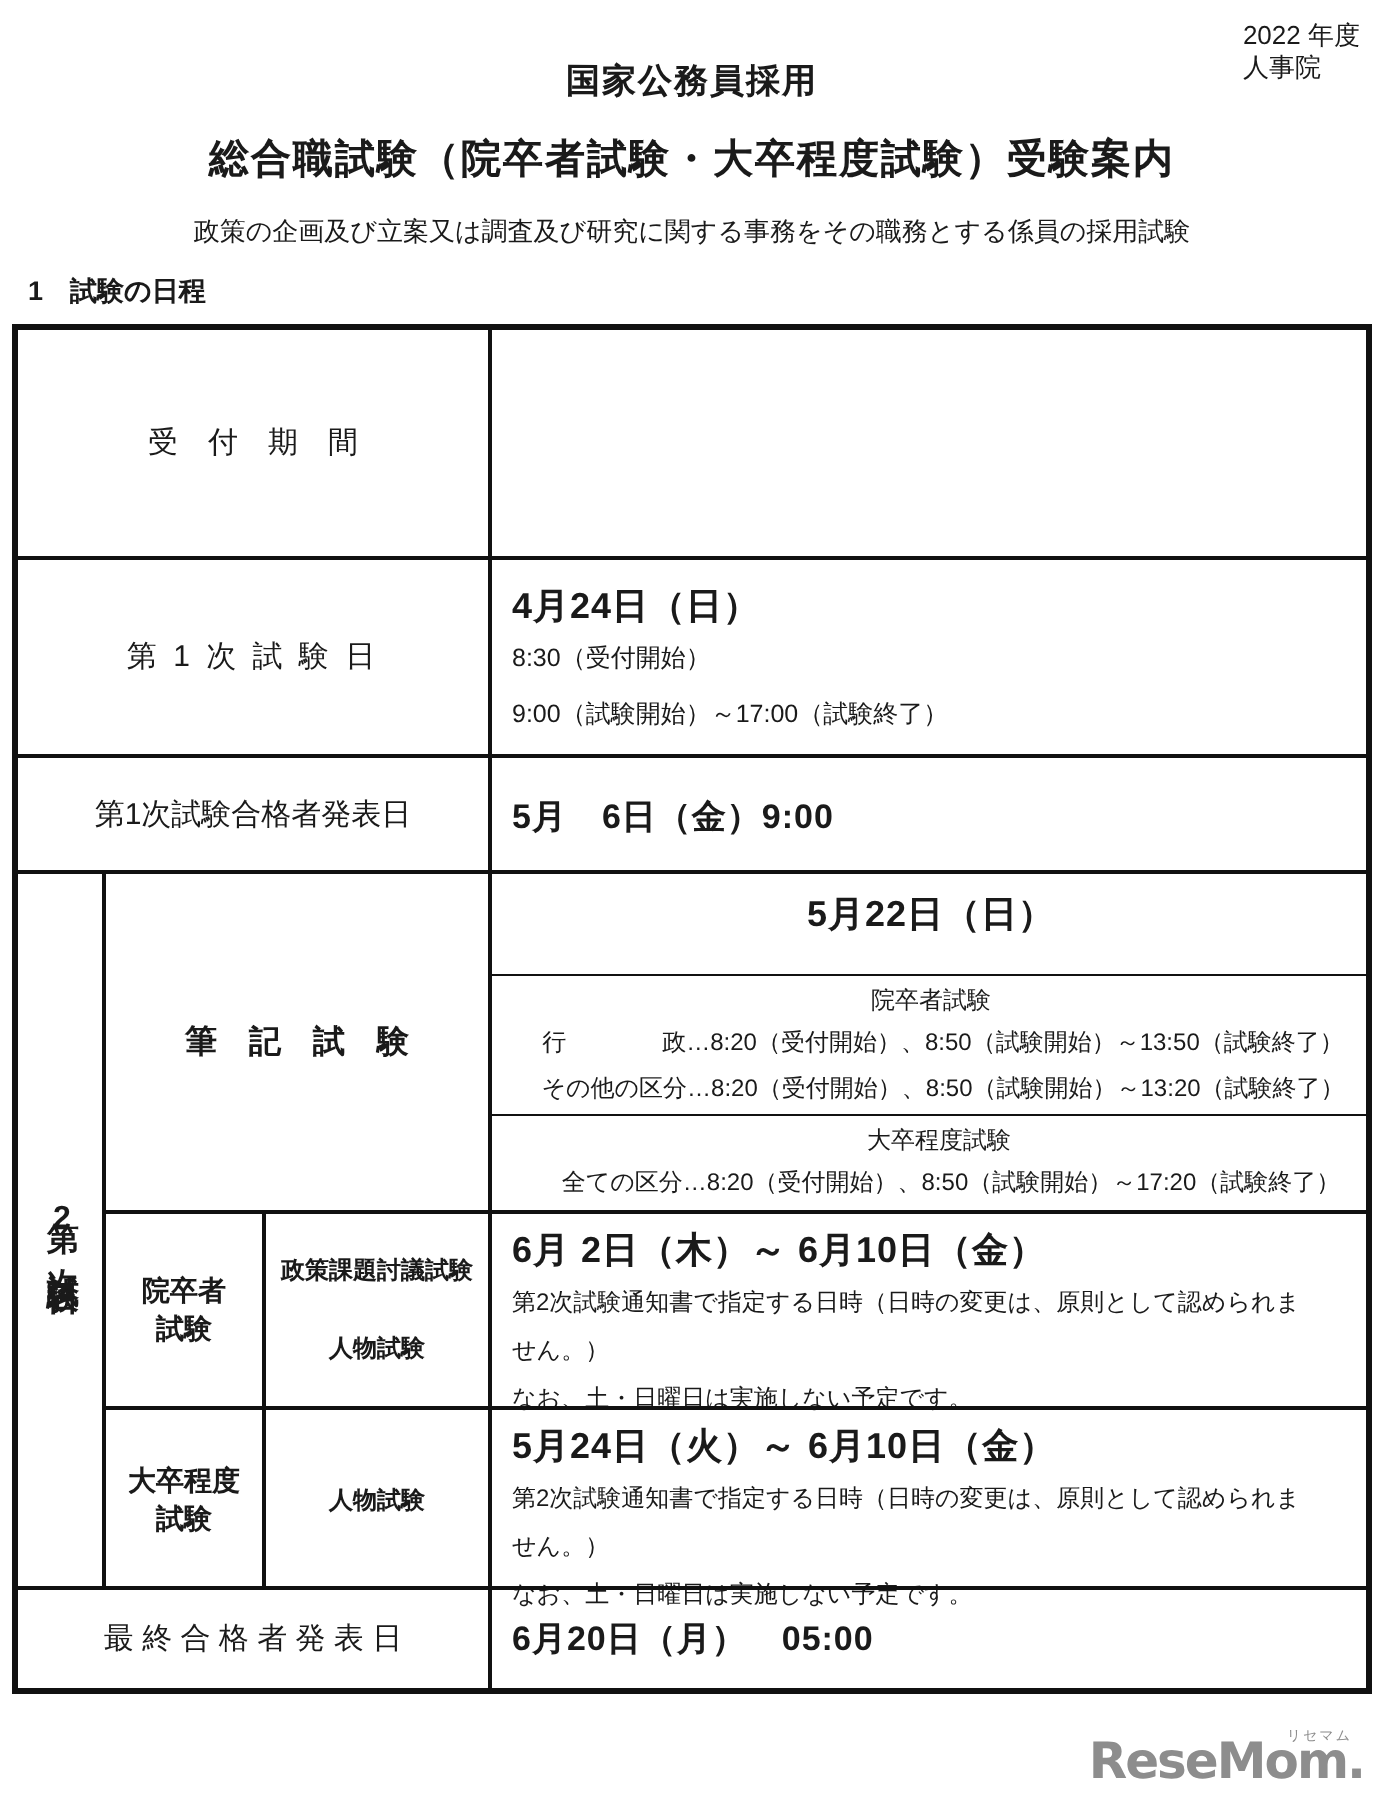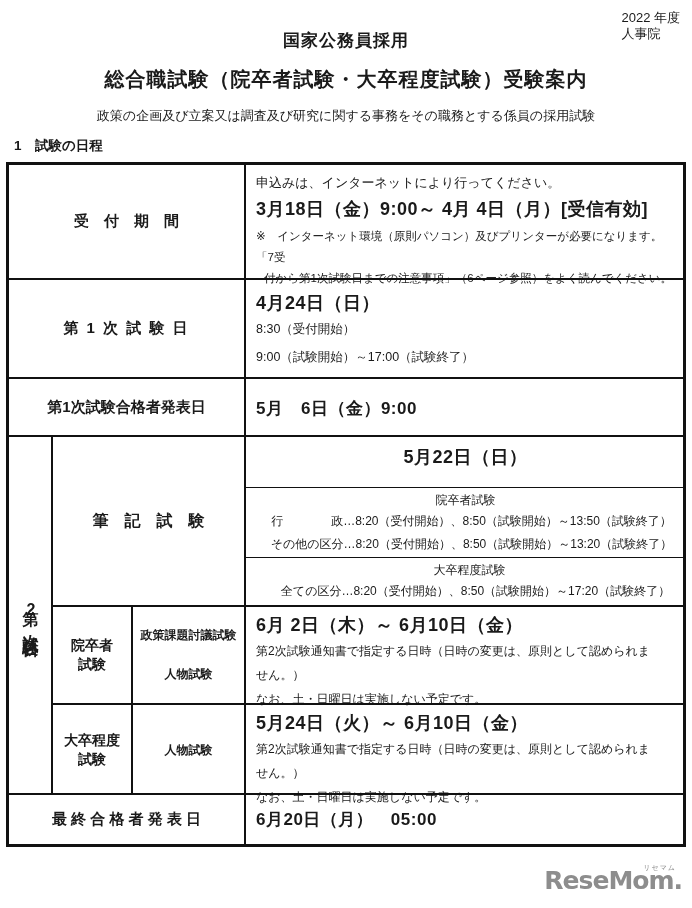--- a/index.html
+++ b/index.html
@@ -11,21 +11,21 @@
   }
   .corner { position:absolute; top:10px; right:12px; text-align:left; font-size:13px; line-height:16px; }
   .doc-title { position:absolute; top:29px; left:0; width:100%; text-align:center; font-size:17px; font-weight:bold; letter-spacing:1px; }
   .doc-subtitle { position:absolute; top:66px; left:0; width:100%; text-align:center; font-size:20px; font-weight:bold; letter-spacing:1px; }
   .doc-desc { position:absolute; top:107px; left:0; width:100%; text-align:center; font-size:13px; }
   .section-head { position:absolute; top:137px; left:14px; font-size:13.5px; font-weight:bold; }
 
   .tbl { position:absolute; left:6px; top:162px; width:680px; height:685px; border:3px solid #111; display:flex; flex-direction:column; background:#fff; }
   .row { display:flex; flex-direction:row; width:100%; }
   .row + .row { border-top:2px solid #111; }
-  .lblcol { width:237px; min-width:237px; border-right:2px solid #111; display:flex; align-items:center; justify-content:center; text-align:center; font-weight:bold; }
+  .lblcol { width:237px; min-width:237px; border-right:2px solid #111; display:flex; align-items:center; justify-content:center; text-align:center; font-weight:normal; }
   .content { flex:1; padding:6px 8px 4px 10px; }
 
   .r1 { height:113px; }
   .r2 { height:99px; }
   .r3 { height:58px; }
   .r4 { height:358px; }
   .r5 { height:51px; }
 
   .lbl-15 { font-size:15px; }
   .lbl-sp { letter-spacing:2px; }
@@ -77,28 +77,20 @@
 
 <div class="doc-title">国家公務員採用</div>
 <div class="doc-subtitle">総合職試験（院卒者試験・大卒程度試験）受験案内</div>
 <div class="doc-desc">政策の企画及び立案又は調査及び研究に関する事務をその職務とする係員の採用試験</div>
 <div class="section-head">1　試験の日程</div>
 
 <div class="tbl">
 
   <div class="row r1">
     <div class="lblcol lbl-15">受　付　期　間</div>
-    <div class="content">
-      <div class="intro">申込みは、インターネットにより行ってください。</div>
-      <div class="bigdate">3月18日（金）9:00～ 4月 4日（月）[受信有効]</div>
-      <div class="note">
-        <div>※　インターネット環境（原則パソコン）及びプリンターが必要になります。「7受</div>
-        <div class="l2">付から第1次試験日までの注意事項」（6ページ参照）をよく読んでください。</div>
-      </div>
-    </div>
   </div>
 
   <div class="row r2">
     <div class="lblcol lbl-15 lbl-sp">第 1 次 試 験 日</div>
     <div class="content">
       <div class="bigdate">4月24日（日）</div>
       <div class="time t1">8:30（受付開始）</div>
       <div class="time t2">9:00（試験開始）～17:00（試験終了）</div>
     </div>
   </div>

